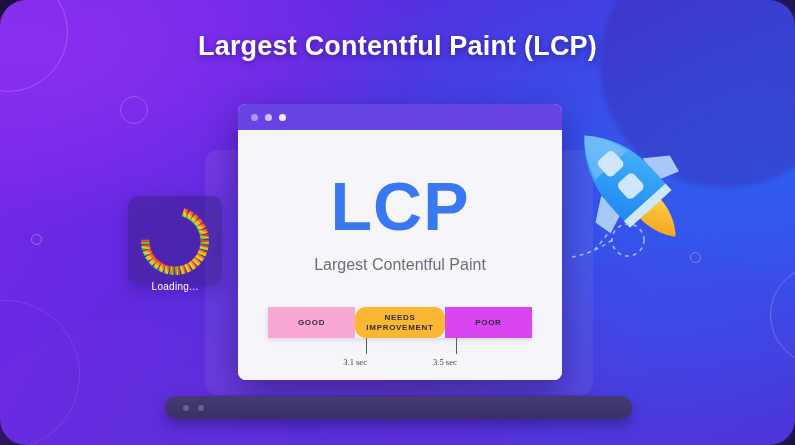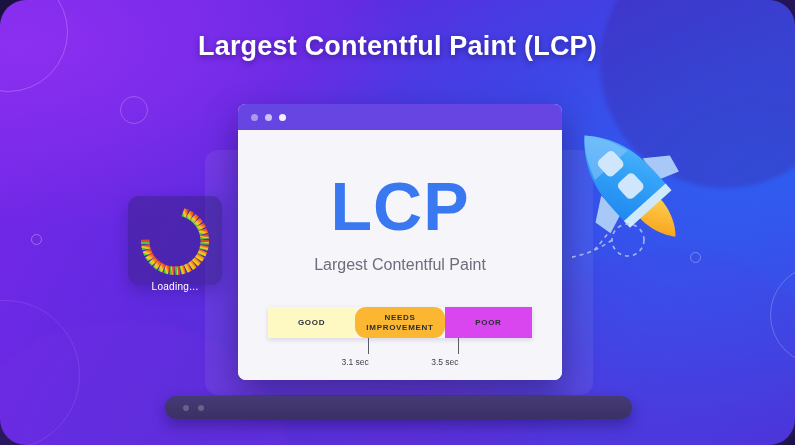--- a/index.html
+++ b/index.html
@@ -60,24 +60,24 @@
   .lcp-big{
     margin-top:42px;color:#3a78f2;font-size:68px;font-weight:700;
     letter-spacing:1px;line-height:1;
   }
   .lcp-sub{margin-top:16px;color:#6d6d7d;font-size:16px;font-weight:400;}
 
   .scorewrap{position:absolute;left:30px;top:177px;width:264px;}
   .scorebar{display:flex;height:31px;width:264px;box-shadow:0 2px 5px rgba(40,20,90,.13);}
   .seg{display:flex;align-items:center;justify-content:center;text-align:center;
        font-size:8px;font-weight:700;letter-spacing:.7px;line-height:1.25;color:#2d2d38;}
-  .seg-good{background:#fef9c3;}
+  .seg-good{background:#f9a8d4;}
   .seg-ni{background:#fcb732;border-radius:11px;}
   .seg-poor{background:#d946ef;}
-  .ticks{position:relative;height:30px;width:264px;}
+  .ticks{position:relative;height:30px;width:264px;font-family:Liberation Serif, serif;}
   .tick{position:absolute;top:0;}
   .tick .stem{width:1px;height:16px;background:#5a5a68;margin:0 auto;}
   .tick .lbl{margin-top:3px;font-size:8.5px;color:#3f3f4c;white-space:nowrap;transform:translateX(-50%);position:relative;left:0px;}
 
   .gauge-card{
     position:absolute;left:128px;top:196px;width:94px;height:89px;
     background:rgba(45,30,110,.42);border-radius:11px;
     box-shadow:0 6px 16px rgba(20,6,60,.22);
   }
   .gauge-card svg{position:absolute;left:50%;top:50%;transform:translate(-50%,-50%);}

